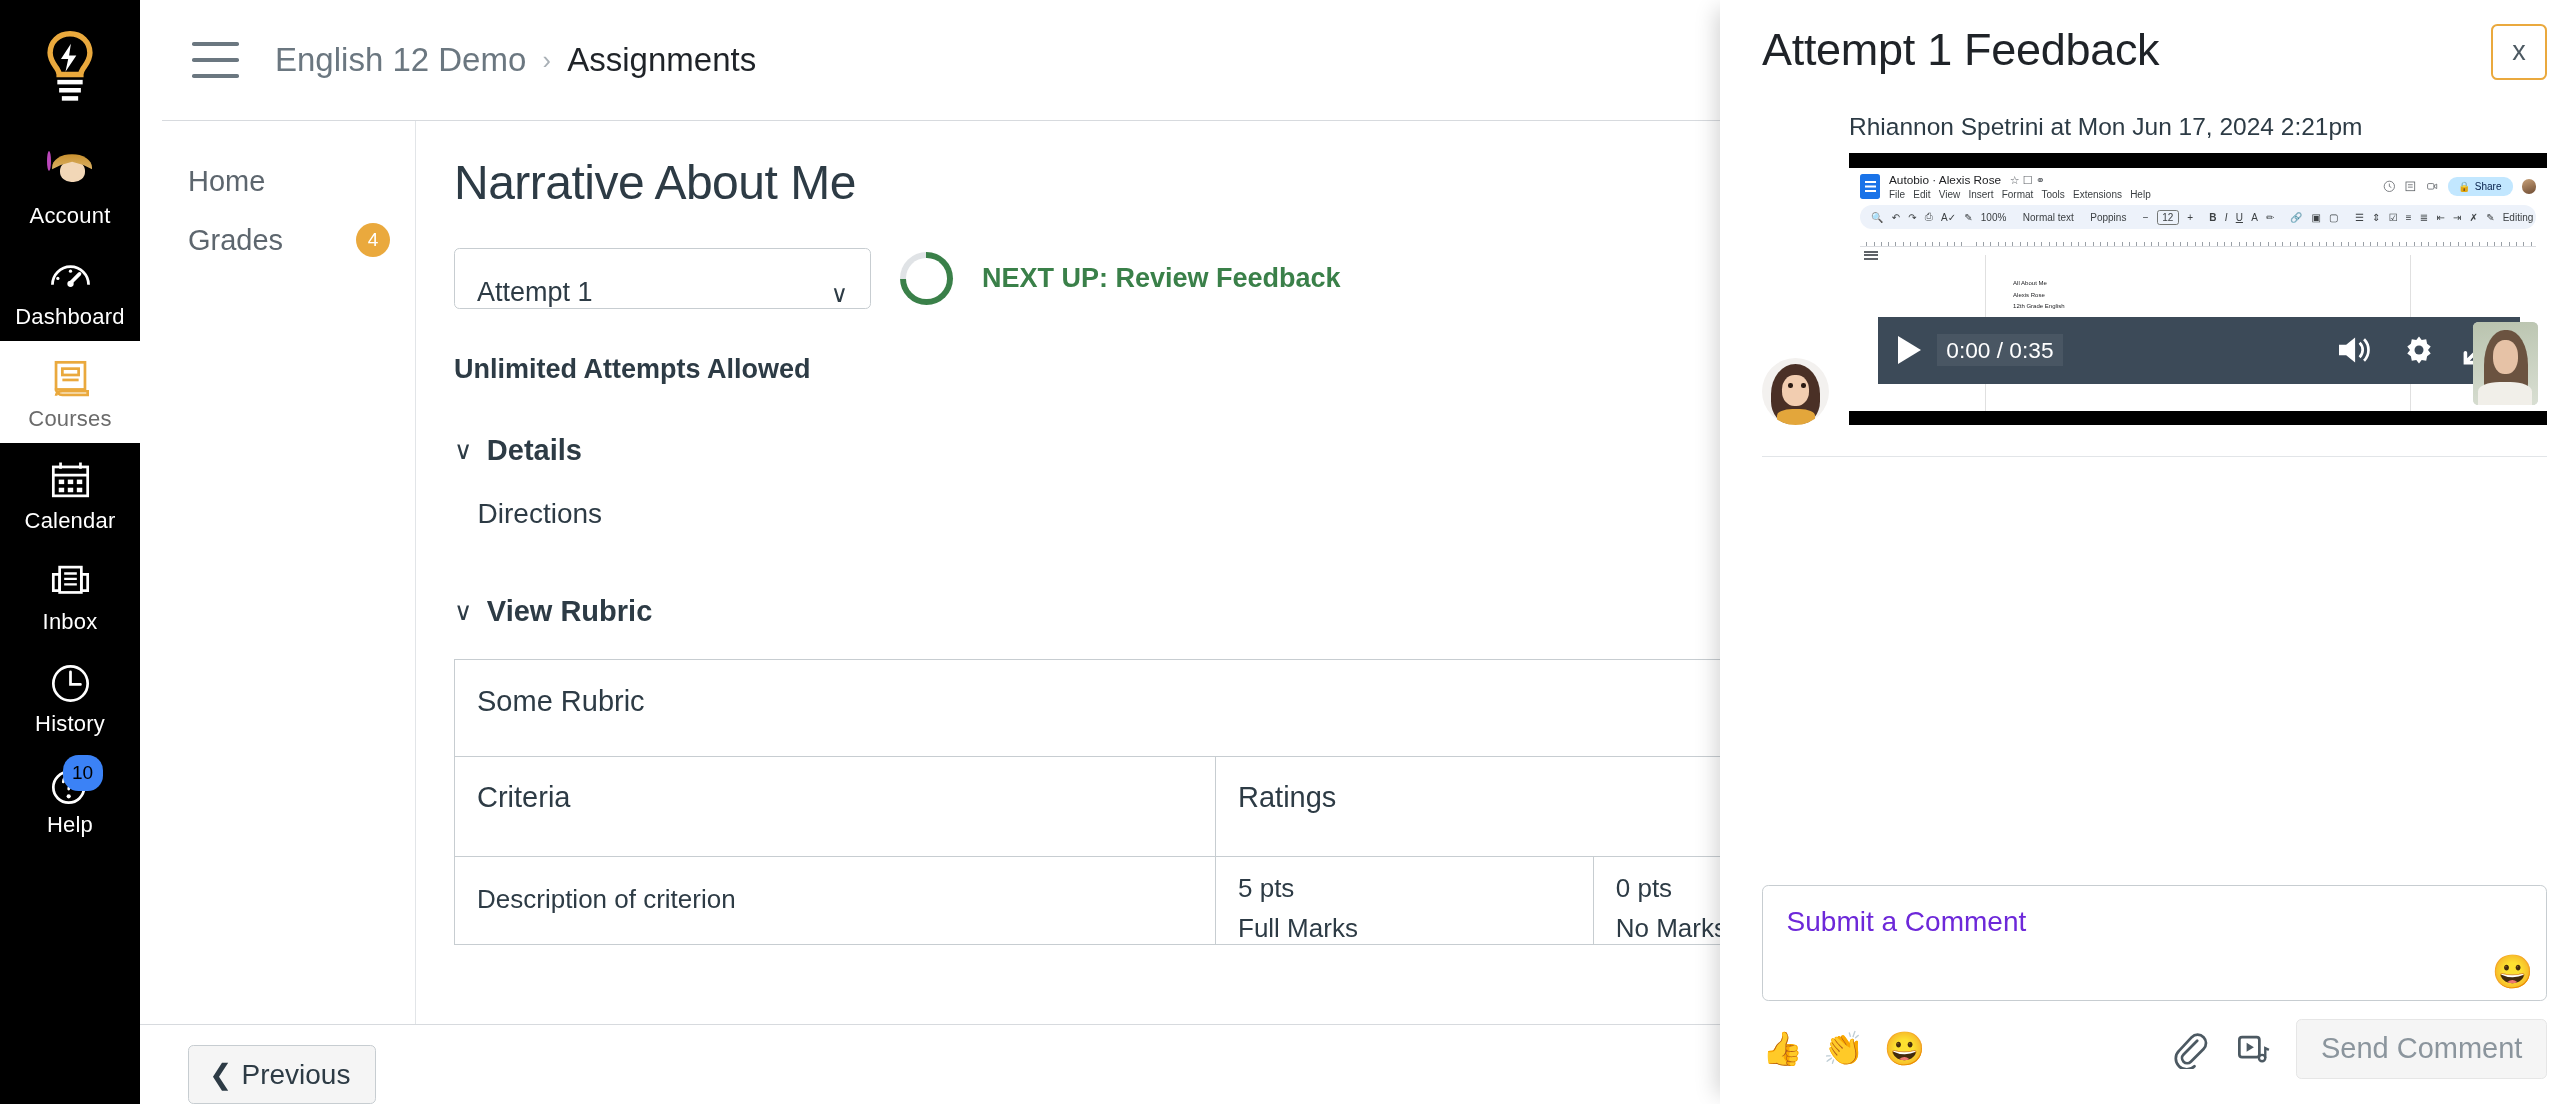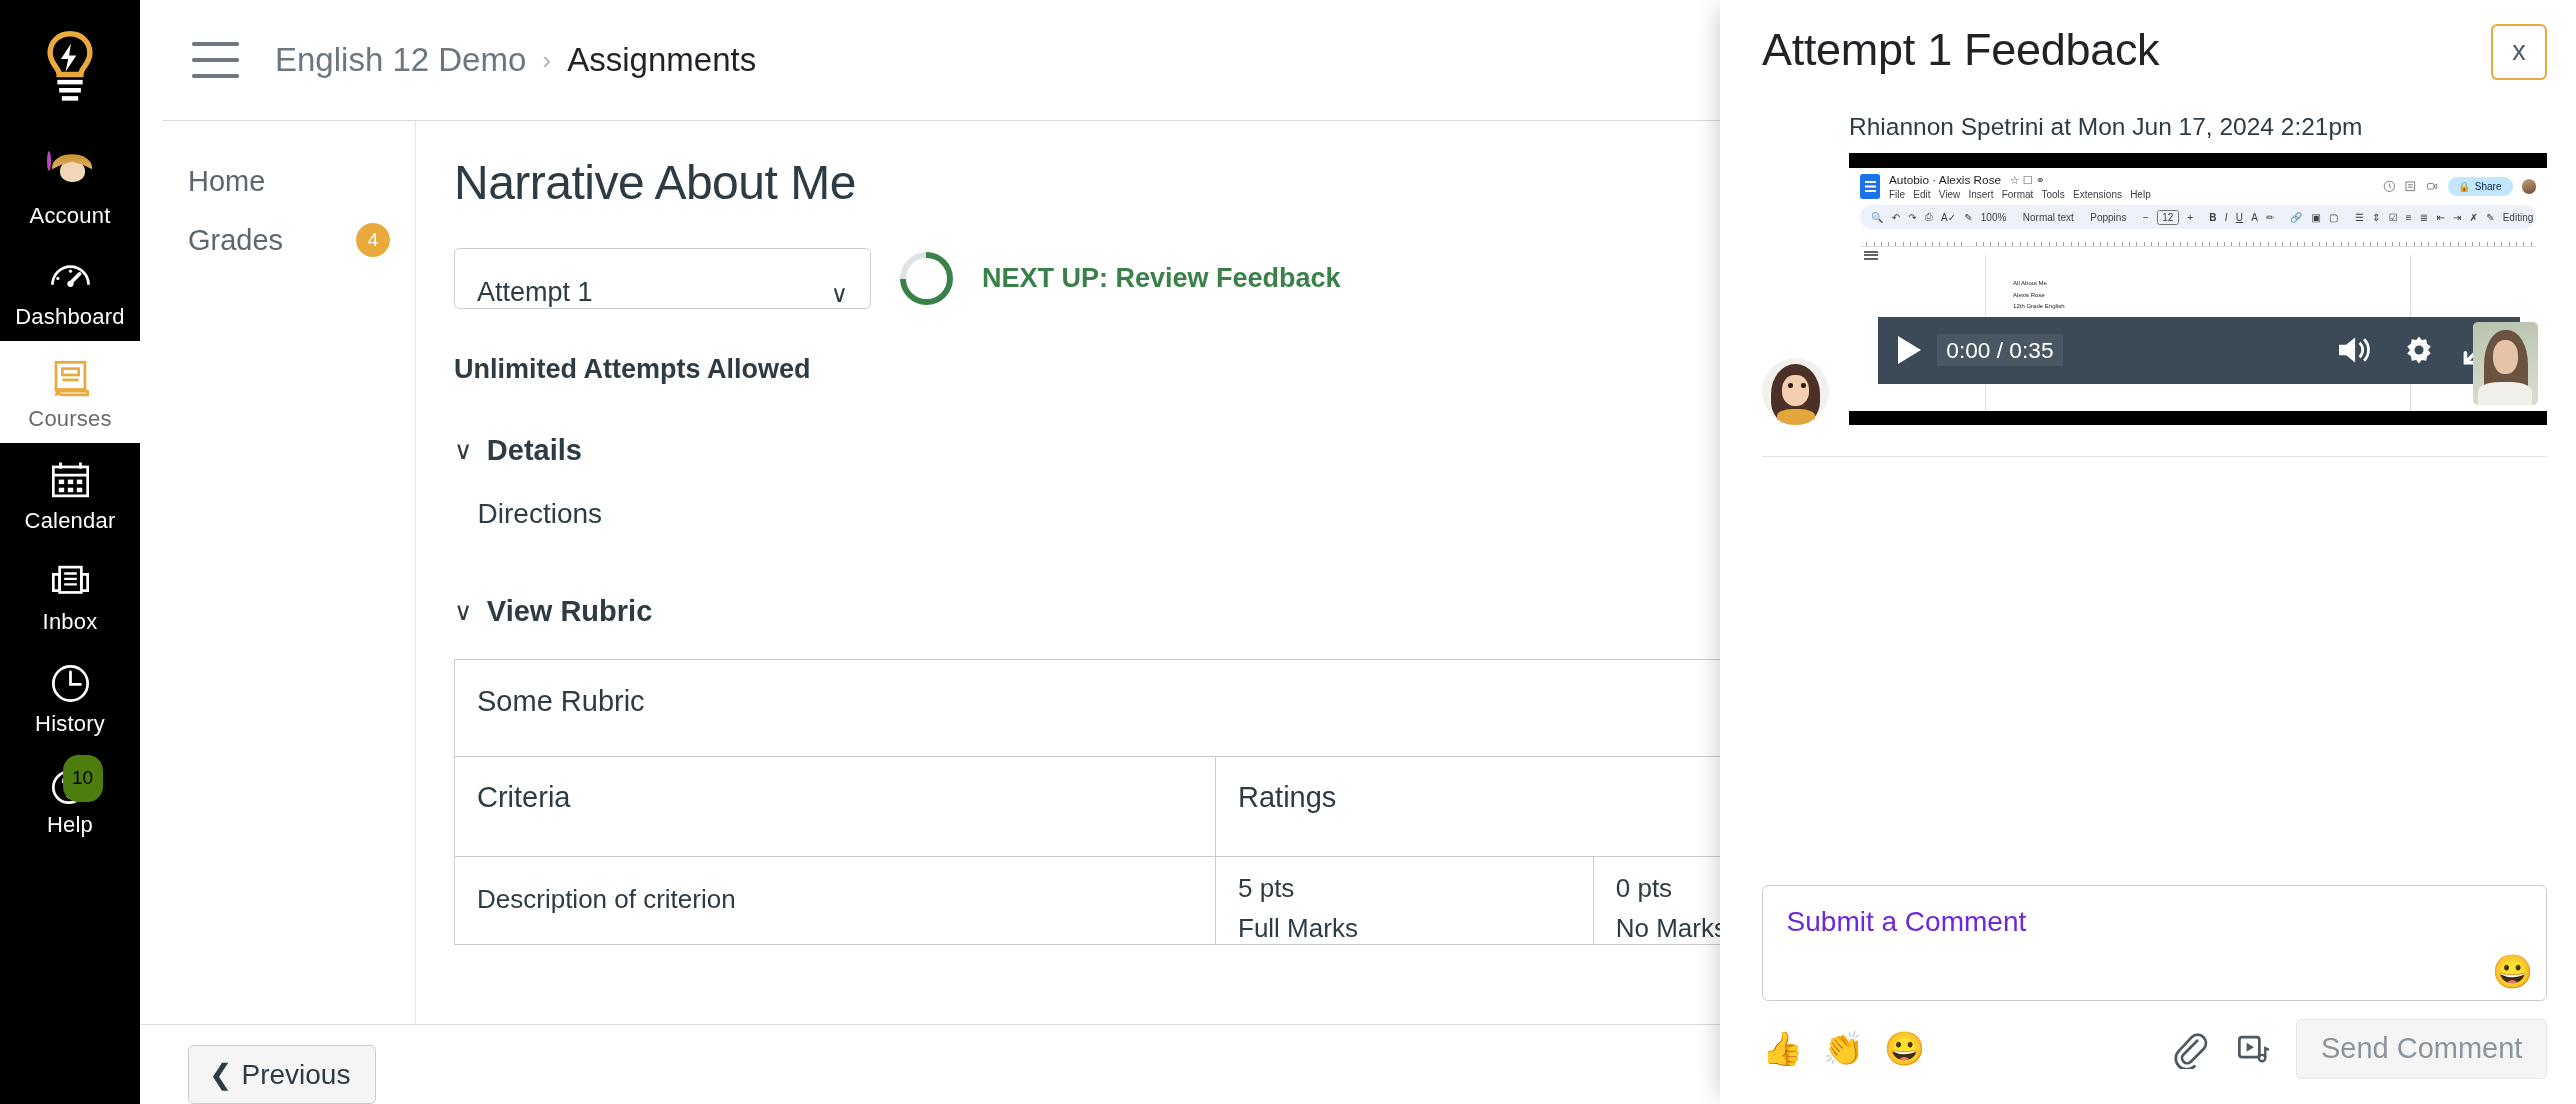--- a/index.html
+++ b/index.html
@@ -44,22 +44,22 @@
     border-radius:50% 50% 45% 45%; background:#f2d7b7;
   }
   .avatar-ring::after {
     content:""; position:absolute; left:3.6px; top:1.8px; width:40px; height:27px;
     border-radius:50% 50% 40% 40%;
     background:linear-gradient(180deg,#c9912f,#e7c98c);
     clip-path: polygon(0 0,100% 0,100% 55%,78% 40%,50% 28%,22% 40%,0 55%);
   }
   .badge-pill {
     position: absolute; right: -9px; top: -7.3px;
-    min-width: 40px; height: 47px; border-radius: 15.4px;
-    background: #4d7c0f; color: #000000;
+    min-width: 40px; height: 36px; border-radius: 15.4px;
+    background: #3b82f6; color: #000000;
     font-size: 19px; font-weight: 400;
     display: flex; align-items: center; justify-content: center;
     padding: 0 5.4px;
   }
 
   
   .page {
     position: absolute; left: 140px; top: 0;
     width: 2436px; height: 1104px; background: #ffffff;
   }

